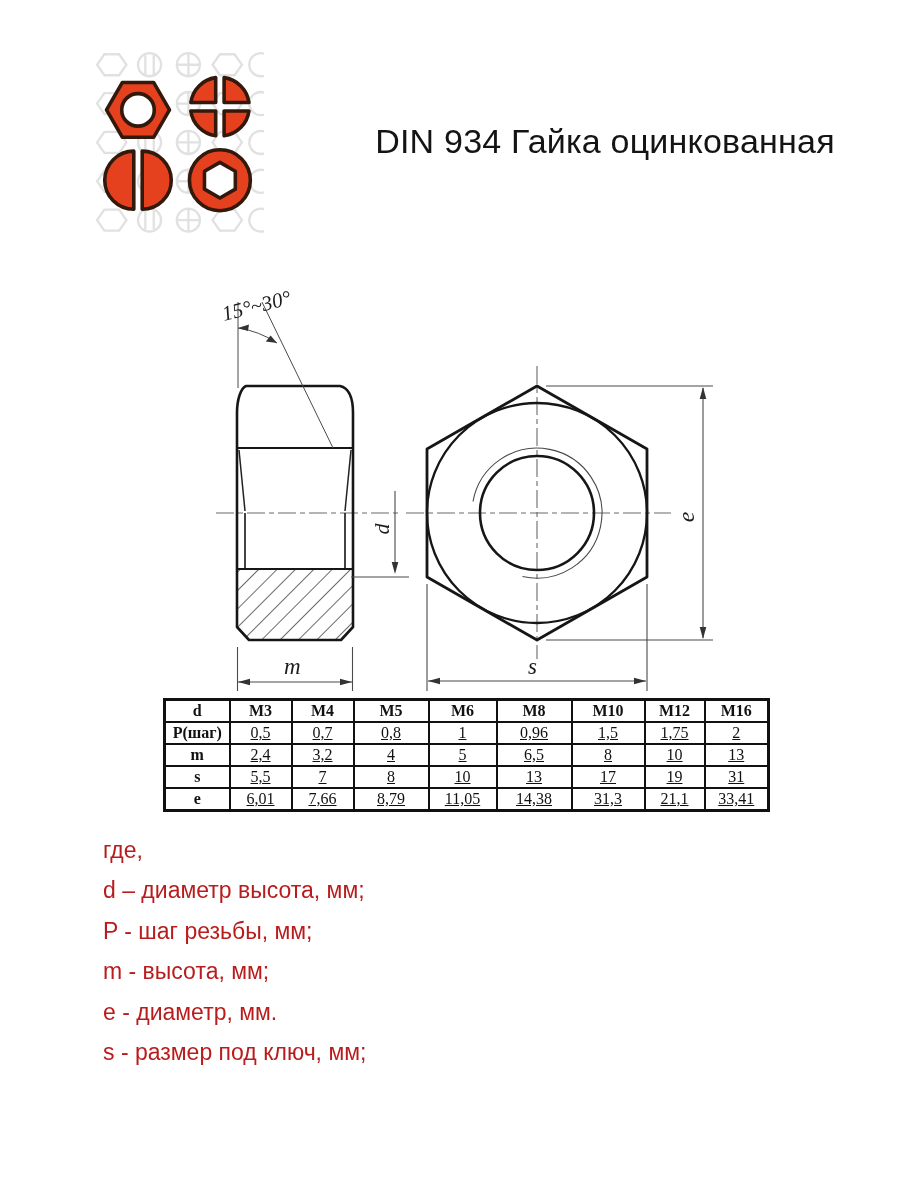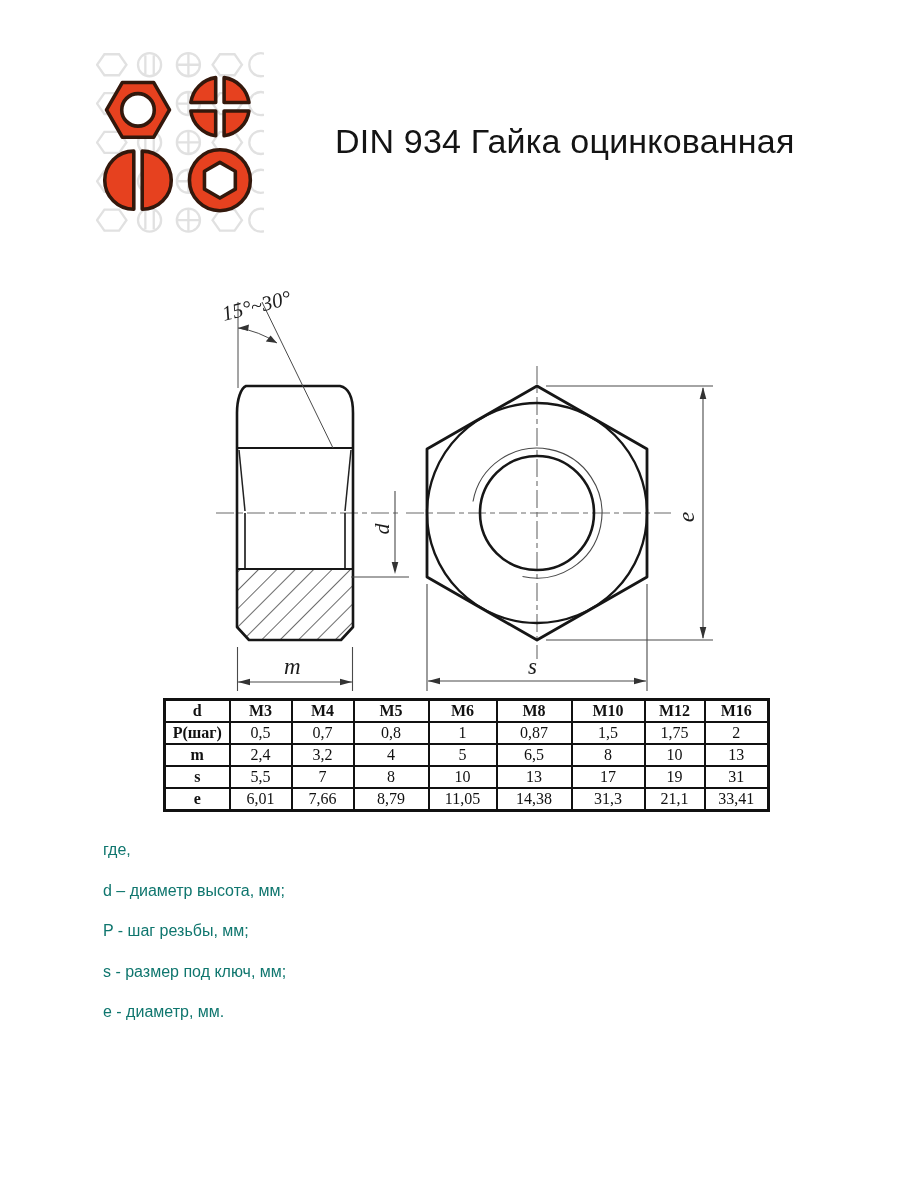--- a/index.html
+++ b/index.html
@@ -2,38 +2,38 @@
 <html><head>
 <meta charset="utf-8">
 <style>
   html,body{margin:0;padding:0;}
   body{
     width:900px;height:1200px;position:relative;background:#ffffff;
     font-family:"Liberation Sans",sans-serif;overflow:hidden;
   }
   .page-title{
     position:absolute;left:335px;top:122px;width:540px;
-    font-size:34px;color:#141414;letter-spacing:.2px;
+    font-size:34px;color:#141414;text-align:center;letter-spacing:.2px;
     font-family:"Liberation Sans",sans-serif;
   }
   .logo-wrap{position:absolute;left:96px;top:52px;width:168px;height:184px;}
   .drawing-wrap{position:absolute;left:180px;top:285px;width:555px;height:420px;}
   table.spec{
     position:absolute;left:163px;top:698px;width:604px;
     border-collapse:collapse;table-layout:fixed;
     font-family:"Liberation Serif",serif;font-size:16px;color:#111;
     border:3px solid #111;
   }
   table.spec th,table.spec td{
     border:2px solid #111;text-align:center;vertical-align:middle;
     height:20px;padding:0;line-height:20px;
   }
   table.spec th{font-weight:bold;}
-  table.spec td{font-weight:normal;}
-  .legend{position:absolute;left:103px;top:830px;color:#0f766e;font-size:16px;}
+  table.spec td{font-weight:normal;text-decoration:underline;}
+  .legend{position:absolute;left:103px;top:830px;color:#b91c1c;font-size:23px;}
   .legend .line{height:40.5px;display:flex;align-items:center;}
   svg text{font-family:"Liberation Serif",serif;}
   .dim-label{font-style:italic;}
 </style>
 </head>
 <body>
 
 <div class="logo-wrap">
   <svg width="168" height="184" viewBox="0 0 160 175">
 
@@ -188,21 +188,21 @@
         <th>M16</th>
       </tr>
     </thead>
   <tbody>
       <tr>
         <th>P(шаг)</th>
         <td>0,5</td>
         <td>0,7</td>
         <td>0,8</td>
         <td>1</td>
-        <td>0,87</td>
+        <td>0,96</td>
         <td>1,5</td>
         <td>1,75</td>
         <td>2</td>
       </tr>
       <tr>
         <th>m</th>
         <td>2,4</td>
         <td>3,2</td>
         <td>4</td>
         <td>5</td>
@@ -234,16 +234,17 @@
         <td>33,41</td>
       </tr>
     </tbody>
 </table>
 
 <div class="legend">
   <div class="line">где,</div>
   <div>
       <div class="line">d – диаметр высота, мм;</div>
       <div class="line">P - шаг резьбы, мм;</div>
+      <div class="line">m - высота, мм;</div>
+      <div class="line">e -  диаметр, мм.</div>
       <div class="line">s - размер под ключ, мм;</div>
-      <div class="line">e -  диаметр, мм.</div>
     </div>
 </div>
 
 </body></html>

